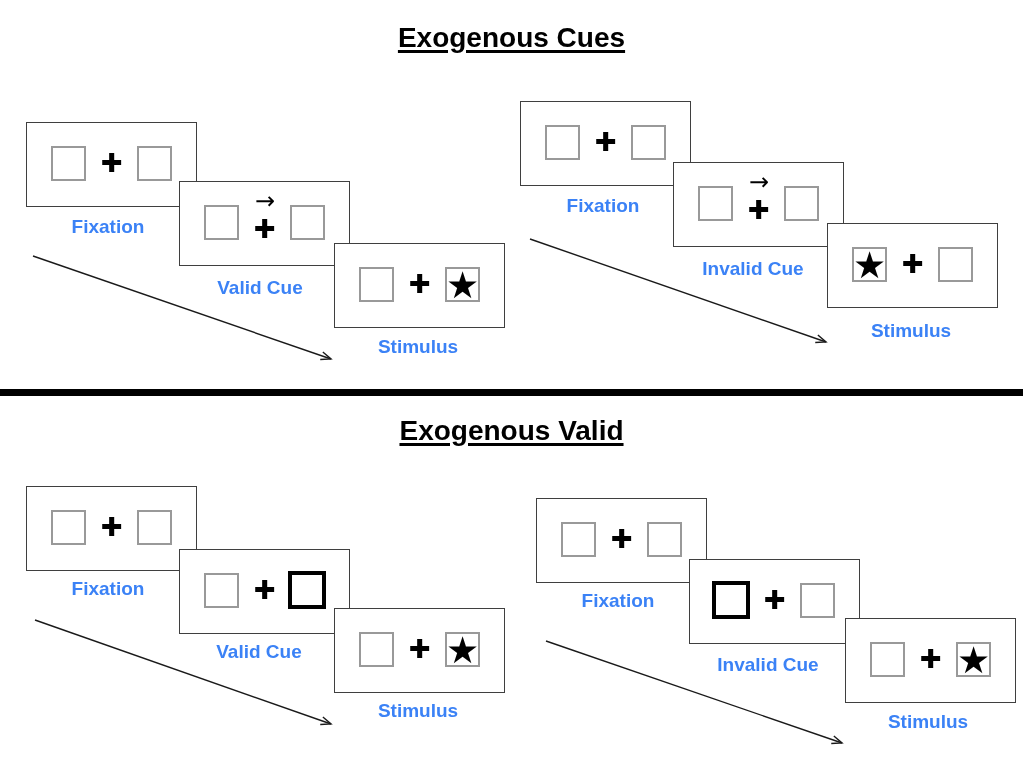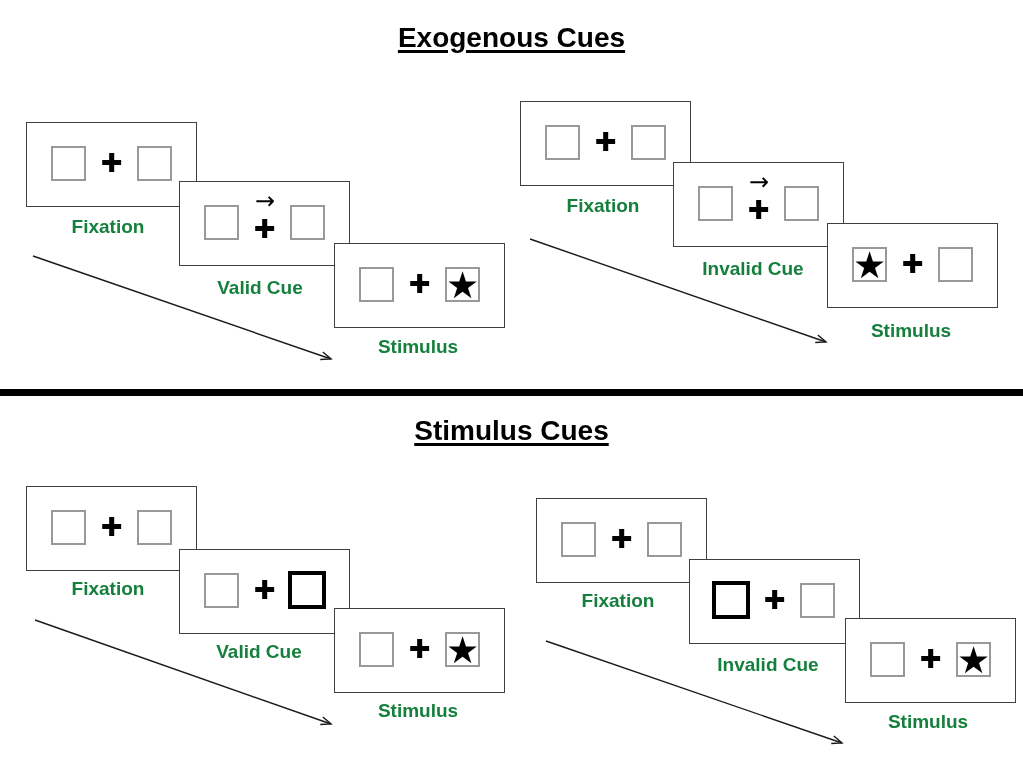--- a/index.html
+++ b/index.html
@@ -104,40 +104,40 @@
     line-height: 31px;
     color: #000;
     padding-top: 2px;
   }
 
   .step-label {
     position: absolute;
     transform: translateX(-50%);
     font-weight: bold;
     font-size: 19px;
-    color: #15803d;
+    color: #3b82f6;
     white-space: nowrap;
   }
 
   .arrows-overlay {
     position: absolute;
     left: 0;
     top: 0;
     width: 1023px;
     height: 767px;
     pointer-events: none;
   }
 </style>
 </head>
 <body>
 
 <div class="canvas">
 
   <div class="section-title" id="title-endogenous">Exogenous Cues</div>
-  <div class="section-title" id="title-exogenous">Stimulus Cues</div>
+  <div class="section-title" id="title-exogenous">Exogenous Valid</div>
 
   <div class="divider"></div>
 
   <svg class="arrows-overlay" width="1023" height="767" viewBox="0 0 1023 767" xmlns="http://www.w3.org/2000/svg">
     <defs>
       <marker id="arrowhead" markerWidth="14" markerHeight="12" refX="11" refY="5" orient="auto" markerUnits="userSpaceOnUse">
         <path d="M1,1 L11,5 L1,9" fill="none" stroke="#1a1a1a" stroke-width="1.4"></path>
       </marker>
     </defs>
     <line x1="33" y1="256" x2="331" y2="359" stroke="#1a1a1a" stroke-width="1.4" marker-end="url(#arrowhead)"></line>

